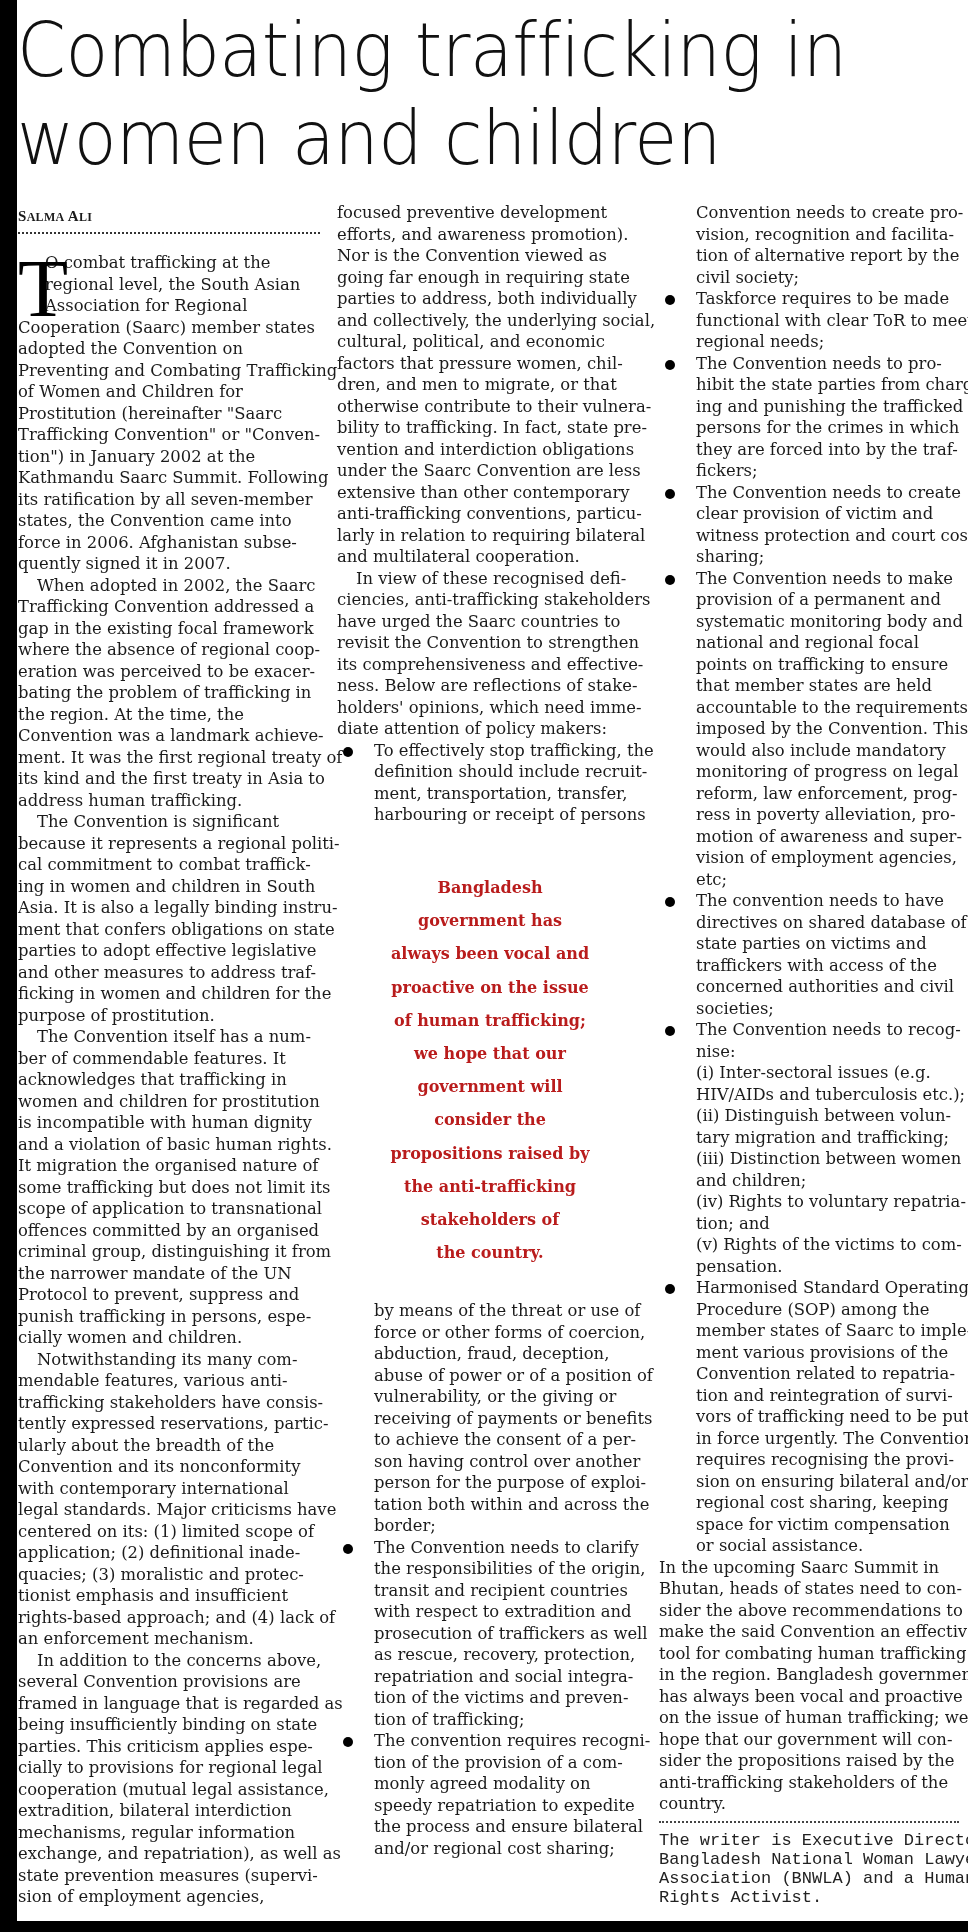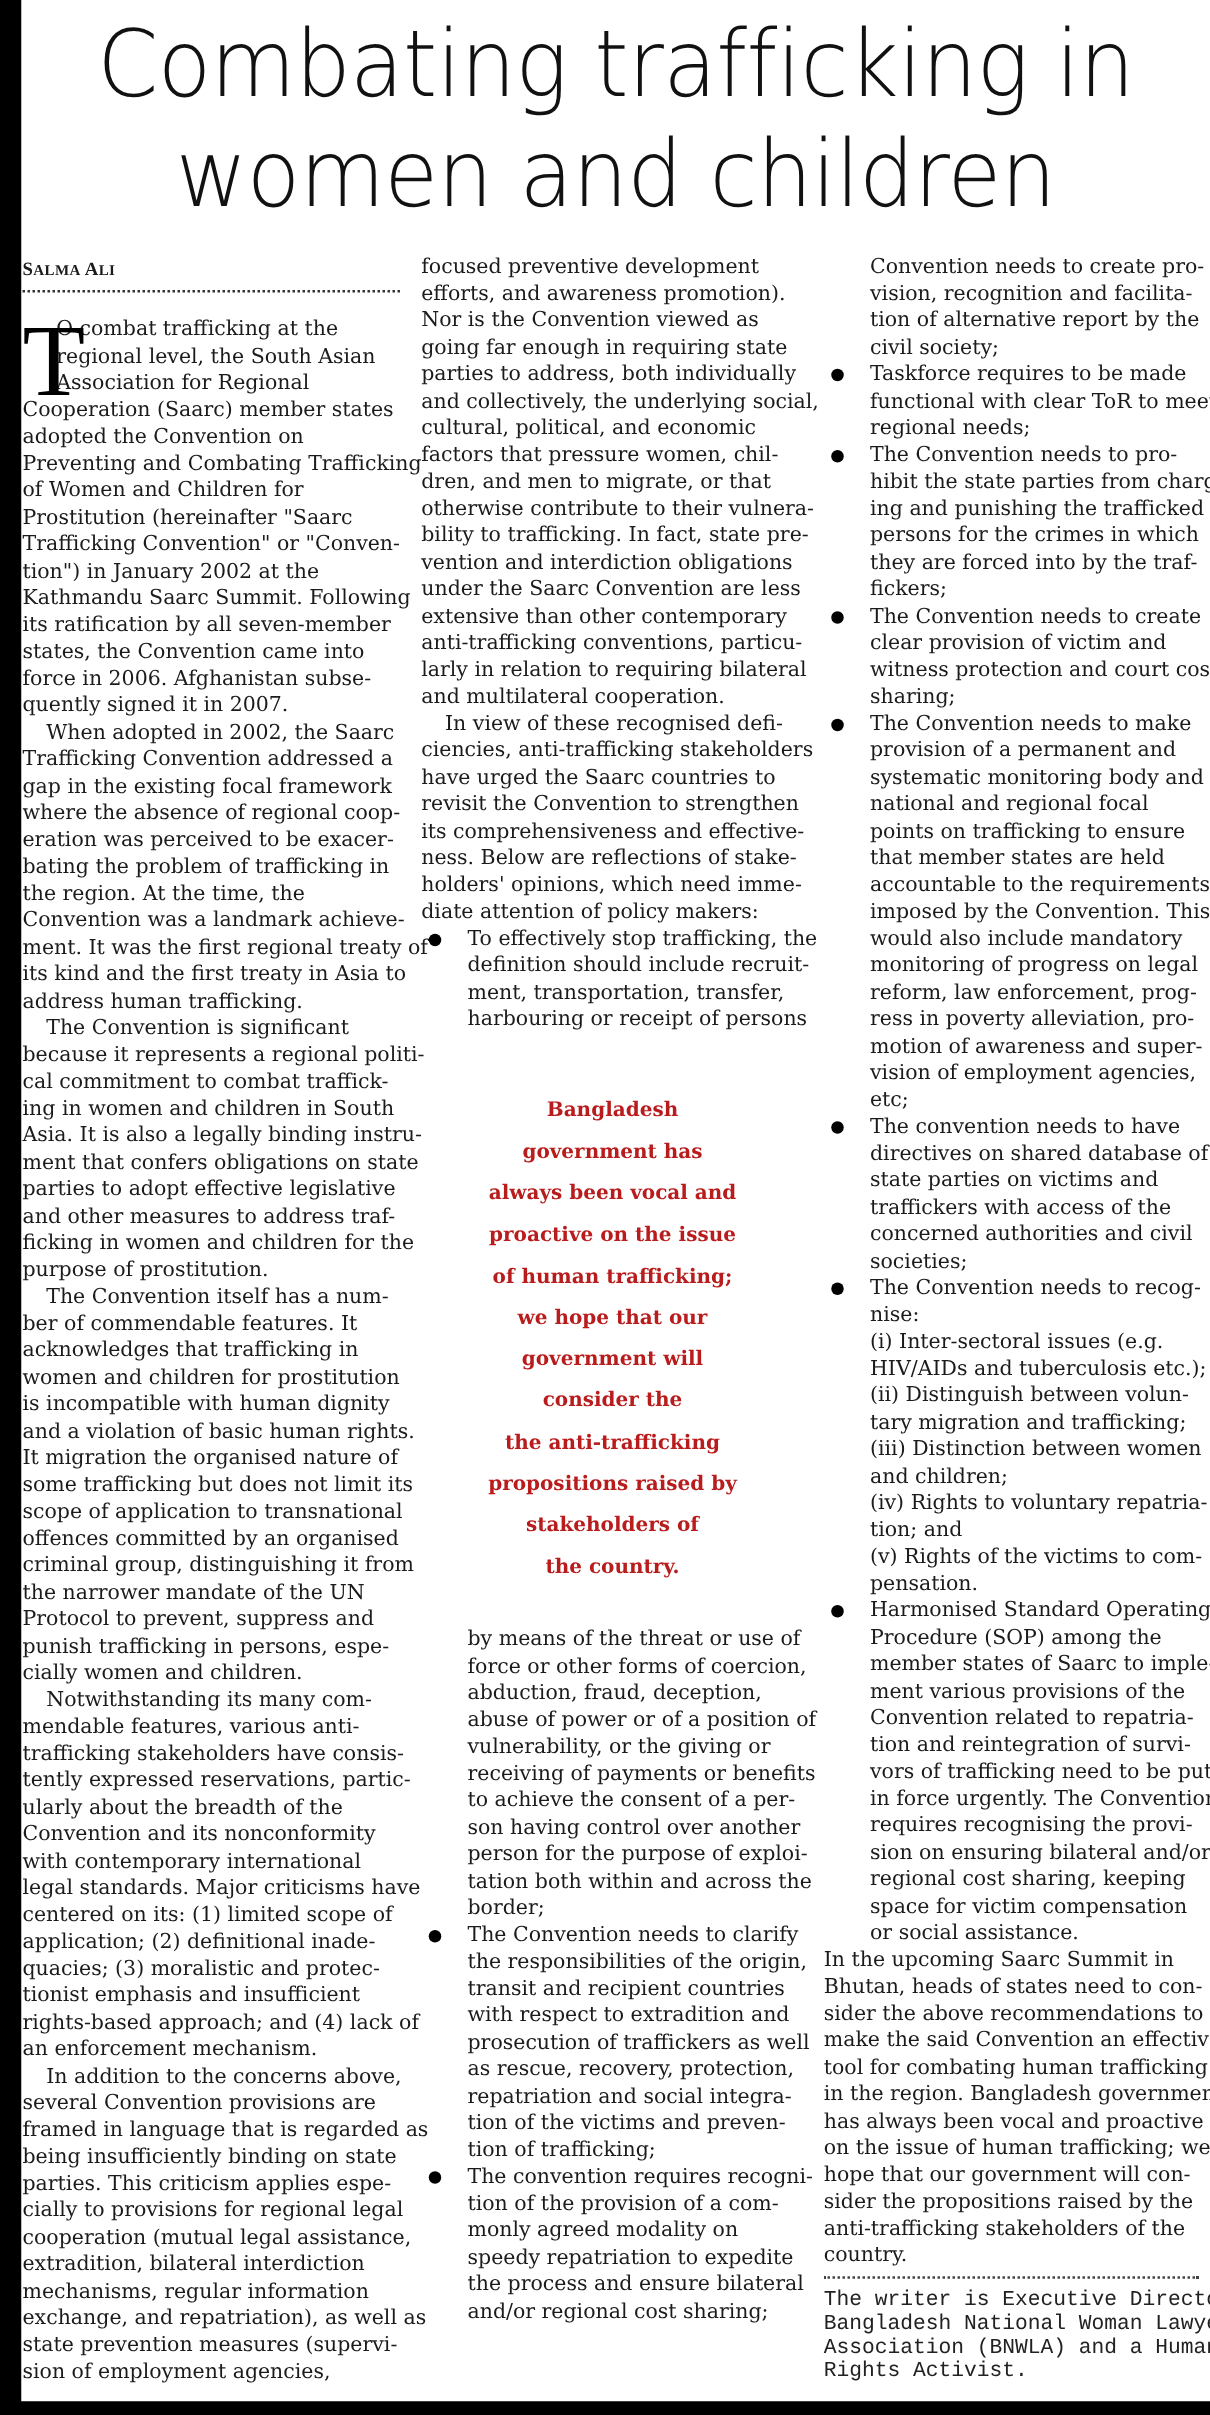--- a/index.html
+++ b/index.html
@@ -4,21 +4,21 @@
 <style>
   html, body { margin: 0; padding: 0; }
   body {
     width: 968px; height: 1932px; position: relative; overflow: hidden;
     background: #ffffff; color: #1a1a1a;
     font-family: "DejaVu Serif", "Liberation Serif", serif;
   }
   .left-strip { position: absolute; left: 0; top: 0; width: 17px; height: 1932px; background: #000; }
   .bottom-band { position: absolute; left: 0; top: 1921px; width: 968px; height: 11px; background: #000; }
   .headline {
-    position: absolute; left: 17px; top: 0; width: 951px; text-align: center;
+    position: absolute; left: 17px; top: 0; width: 951px; text-align: left;
     font-family: "DejaVu Sans", "Liberation Sans", sans-serif;
     font-weight: 200; font-size: 70px; line-height: 88px; letter-spacing: -0.5px;
     color: #111; padding-top: 7px;
   }
   .headline .hl-line { display: block; transform: scaleY(1.06); }
   .col { position: absolute; top: 202px; font-size: 16.4px; line-height: 21.5px; color: #1b1b1b; }
   .col1 { left: 18px; width: 302px; }
   .col2 { left: 337px; width: 306px; }
   .col3 { left: 659px; width: 300px; }
   .ln { display: block; white-space: nowrap; }
@@ -202,22 +202,22 @@
 
 <div class="pullquote">
   <span class="ln">Bangladesh</span>
   <span class="ln">government has</span>
   <span class="ln">always been vocal and</span>
   <span class="ln">proactive on the issue</span>
   <span class="ln">of human trafficking;</span>
   <span class="ln">we hope that our</span>
   <span class="ln">government will</span>
   <span class="ln">consider the</span>
+  <span class="ln">propositions raised by</span>
   <span class="ln">the anti-trafficking</span>
-  <span class="ln">propositions raised by</span>
   <span class="ln">stakeholders of</span>
   <span class="ln">the country.</span>
 </div>
 
 <div class="col2b">
   <div class="bullet">
     <span class="ln">by means of the threat or use of</span>
     <span class="ln">force or other forms of coercion,</span>
     <span class="ln">abduction, fraud, deception,</span>
     <span class="ln">abuse of power or of a position of</span>

